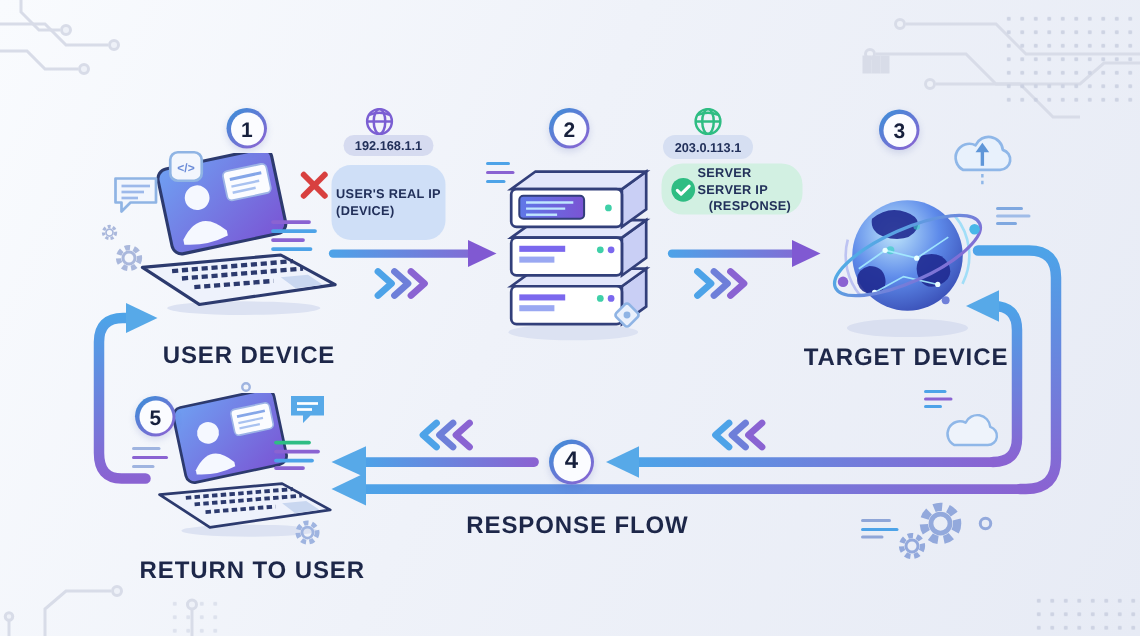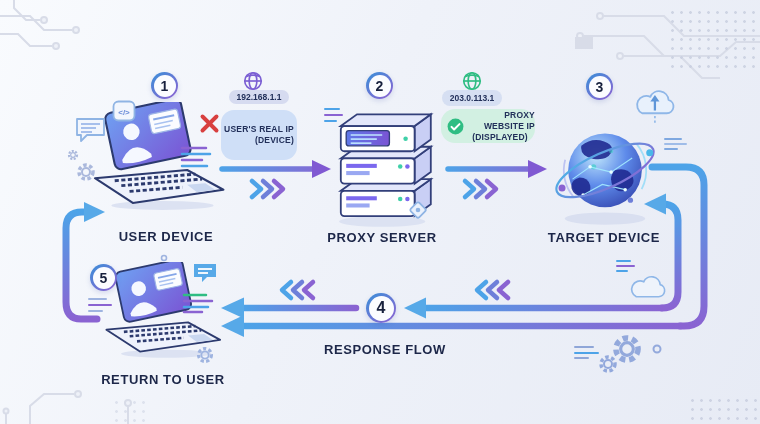--- a/index.html
+++ b/index.html
@@ -1,23 +1,23 @@
 <!DOCTYPE html>
 <html><head>
 <meta charset="utf-8">
 <style>
   html,body{margin:0;padding:0;background:#fff}
   .stage{position:relative;width:760px;height:424px;overflow:hidden;
     background:linear-gradient(115deg,#f9fbfe 0%,#eff2f9 45%,#e7ebf5 100%);
     font-family:"Liberation Sans",sans-serif;}
   .abs{position:absolute}
-  .lbl{position:absolute;font-weight:bold;color:#1d2749;font-size:13px;letter-spacing:.6px;
+  .lbl{position:absolute;font-weight:bold;color:#1d2749;font-size:16px;letter-spacing:.6px;
     text-align:center;z-index:4;white-space:nowrap}
   .pill{position:absolute;border-radius:999px;display:flex;align-items:center;justify-content:center;
-    font-weight:bold;color:#22305a;z-index:4;text-align:right}
+    font-weight:bold;color:#22305a;z-index:4;text-align:left}
   .ring{position:absolute;border-radius:50%;background:linear-gradient(140deg,#3e8ed8 5%,#8a63d2 95%);
     display:flex;align-items:center;justify-content:center;z-index:5;box-shadow:0 2px 5px rgba(70,90,170,.18)}
   .ring>div{background:#fbfcff;border-radius:50%;width:calc(100% - 5px);height:calc(100% - 5px);
     display:flex;align-items:center;justify-content:center;font-weight:bold;color:#17203d}
   .dots{position:absolute;background-image:radial-gradient(circle,#c9cfe0 1.3px,transparent 1.5px);
     background-size:9px 9px;z-index:0;opacity:.85}
   .note-lines{display:flex;flex-direction:column;line-height:11px;font-size:8.5px;letter-spacing:.2px}
   svg{display:block}
 </style>
 </head>
@@ -282,21 +282,20 @@
     <div style="font-size:14px">3</div>
     </div>
   <div class="ring" style="left:366px;top:293px;width:30px;height:30px">
     <div style="font-size:16px">4</div>
     </div>
   <div class="ring" style="left:90px;top:264px;width:27px;height:27px">
     <div style="font-size:14px">5</div>
     </div>
 
   <div class="lbl" style="left:93px;top:229px;width:146px">USER DEVICE</div>
-  <div class="lbl" style="left:312px;top:230px;width:140px">PROXY SERVER</div>
   <div class="lbl" style="left:524px;top:230px;width:160px">TARGET DEVICE</div>
   <div class="lbl" style="left:305px;top:342px;width:160px">RESPONSE FLOW</div>
   <div class="lbl" style="left:93px;top:372px;width:140px">RETURN TO USER</div>
 
   <svg class="abs" style="left:242px;top:70px;width:22px;height:22px;z-index:4" viewBox="0 0 24 24">
     <g fill="none" stroke="#7b5fd3" stroke-width="1.8">
       <circle cx="12" cy="12" r="9"></circle>
         <ellipse cx="12" cy="12" rx="4.2" ry="9"></ellipse>
       <line x1="3" y1="12" x2="21" y2="12"></line>
         <path d="M4.6 7.2 Q12 4 19.4 7.2"></path>
@@ -328,22 +327,22 @@
   </svg>
   <div class="pill" style="left:442px;top:90px;width:60px;height:16px;background:#d6dff2;font-size:8.5px">
     <span>203.0.113.1</span>
   </div>
   <div class="pill" style="left:441px;top:109px;width:94px;height:34px;background:#d2f0e2;border-radius:14px;justify-content:flex-start">
     <svg style="width:19px;height:19px;margin-left:5px;flex:none" viewBox="0 0 24 24">
       <circle cx="12" cy="12" r="10" fill="#2fbd83"></circle>
       <path d="M7 12.5 l3.2 3.2 L17 9" stroke="#ffffff" stroke-width="2.6" fill="none" stroke-linecap="round" stroke-linejoin="round"></path>
     </svg>
     <span class="note-lines" style="flex:1;align-items:center">
-      <span>PROXY WEBSITE IP</span>
-      <span>(DISPLAYED)</span>
+      <span>SERVER SERVER IP</span>
+      <span>(RESPONSE)</span>
     </span>
   </div>
 
   <svg class="abs" style="left:112px;top:100px;width:24px;height:24px;z-index:1" viewBox="0 0 24 24">
     <rect x="1.5" y="1.5" width="21" height="19" rx="5" fill="#f2f6fd" stroke="#8fb4e4" stroke-width="1.8"></rect>
     <text x="12" y="14.5" text-anchor="middle" font-size="8" font-weight="bold" fill="#6b8cd8" font-family="Liberation Sans, sans-serif">&lt;/&gt;</text>
   </svg>
   <svg class="abs" style="left:74px;top:116px;width:34px;height:28px;z-index:1" viewBox="0 0 34 28">
     <path d="M3 3 h27 v16 h-17 l-6 6 v-6 h-4 z" fill="#f2f6fd" stroke="#8fb4e4" stroke-width="1.8" stroke-linejoin="round"></path>
     <line x1="7" y1="8" x2="26" y2="8" stroke="#9db9ea" stroke-width="1.8"></line>

